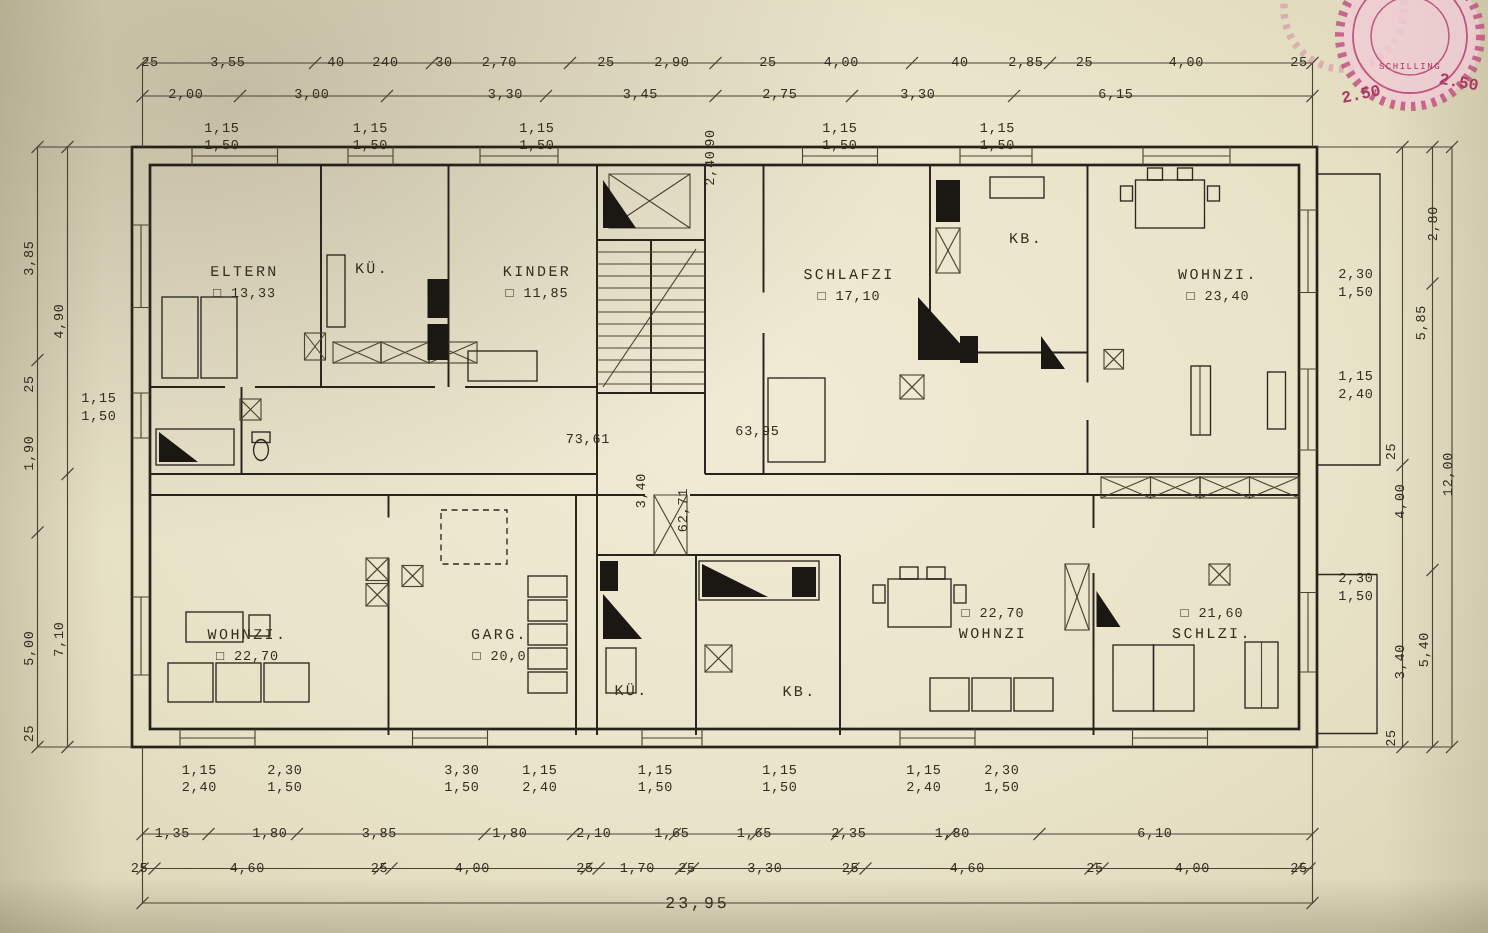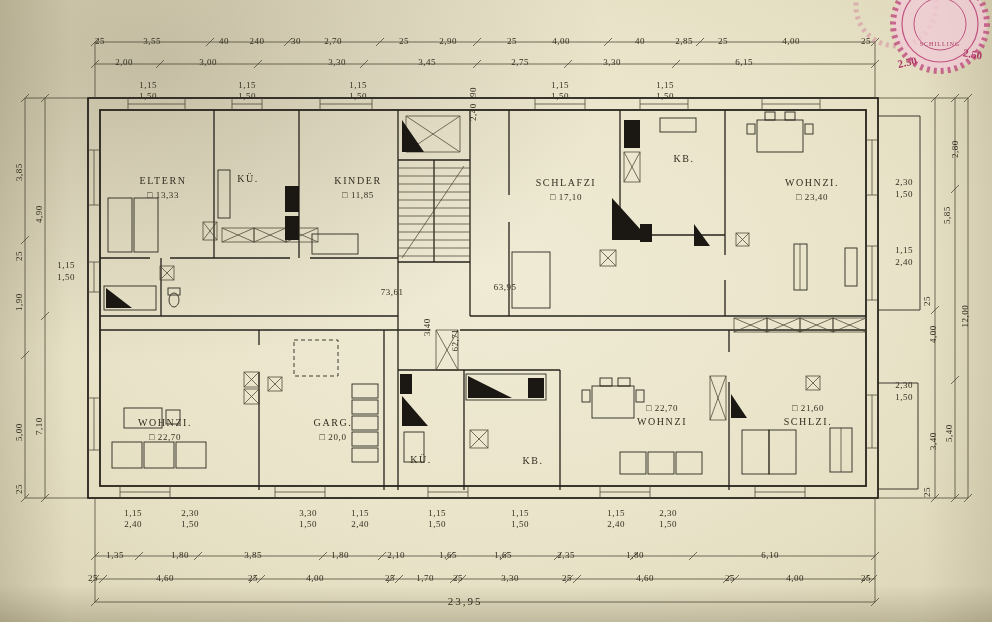--- a/index.html
+++ b/index.html
@@ -2,21 +2,21 @@
 <html><head>
 <meta charset="utf-8">
 <style>
   html,body{margin:0;padding:0;background:#9a937c;}
   .page{position:relative;width:992px;height:622px;overflow:hidden;
     background:
       radial-gradient(ellipse at 16% 10%, rgba(60,50,30,.20), transparent 38%),
       linear-gradient(90deg, rgba(80,70,40,.16), transparent 7%, transparent 93%, rgba(80,70,40,.12)),
       linear-gradient(0deg, rgba(70,60,35,.22), transparent 6%),
       radial-gradient(ellipse at 50% 45%, #f0ebd5 0%, #e9e3c9 55%, #dcd5b6 100%);
-    font-family:Liberation Serif, serif;}
+    font-family:Liberation Mono, monospace;}
   svg{position:absolute;left:0;top:0;}
   .w{stroke:#26231c;stroke-width:1.8;fill:none;}
   .m{stroke:#26231c;stroke-width:1.3;fill:none;}
   .t{stroke:#4a4434;stroke-width:.75;fill:none;}
   .f{stroke:#2b2820;stroke-width:.9;fill:none;}
   .dash{stroke-dasharray:4 3;}
   .blk{fill:#1b1813;stroke:none;}
   text{fill:#332e20;}
   .dim{font-size:9px;text-anchor:middle;letter-spacing:.5px;}
   .room{font-size:10px;text-anchor:middle;letter-spacing:1.6px;}

